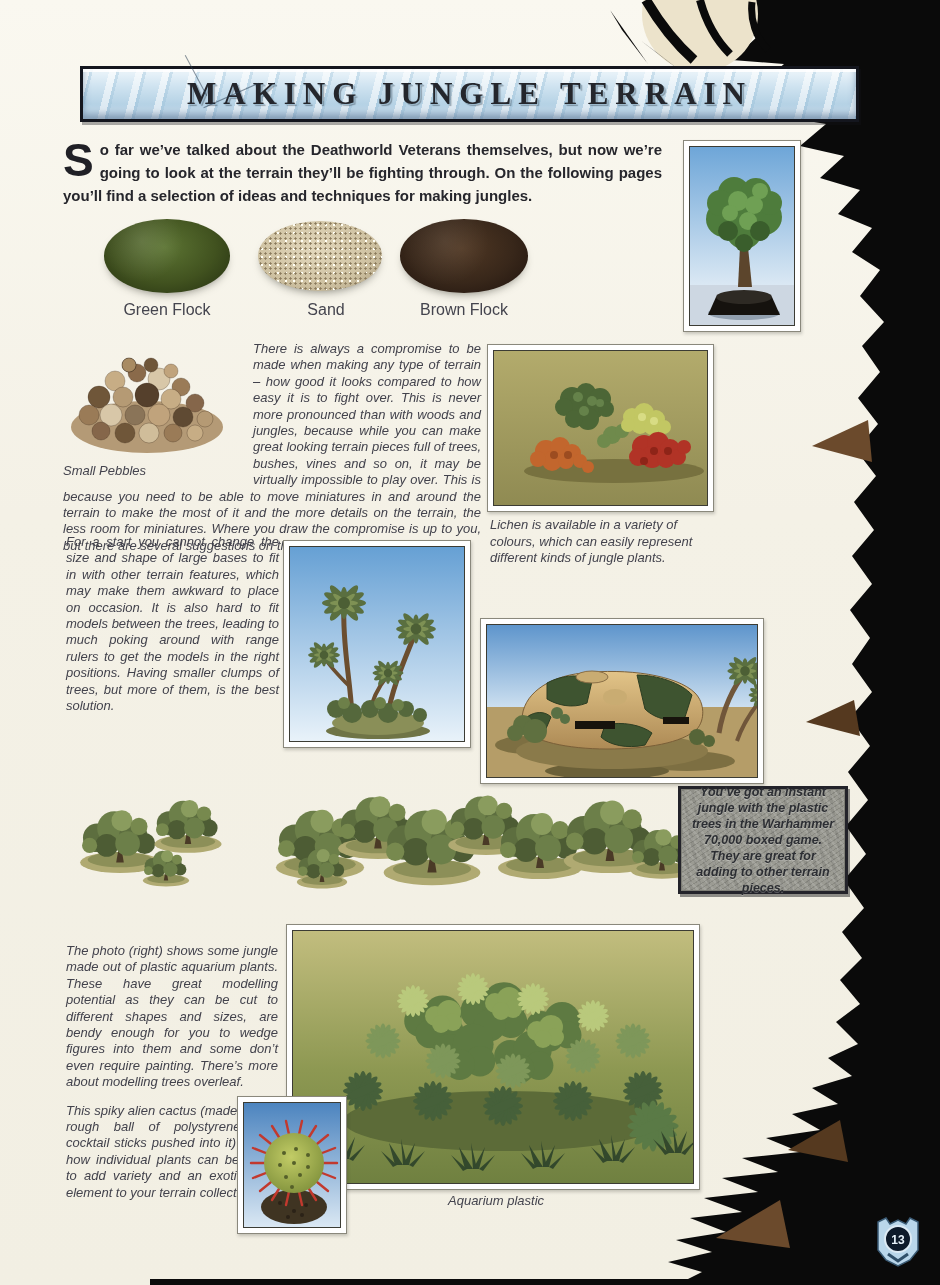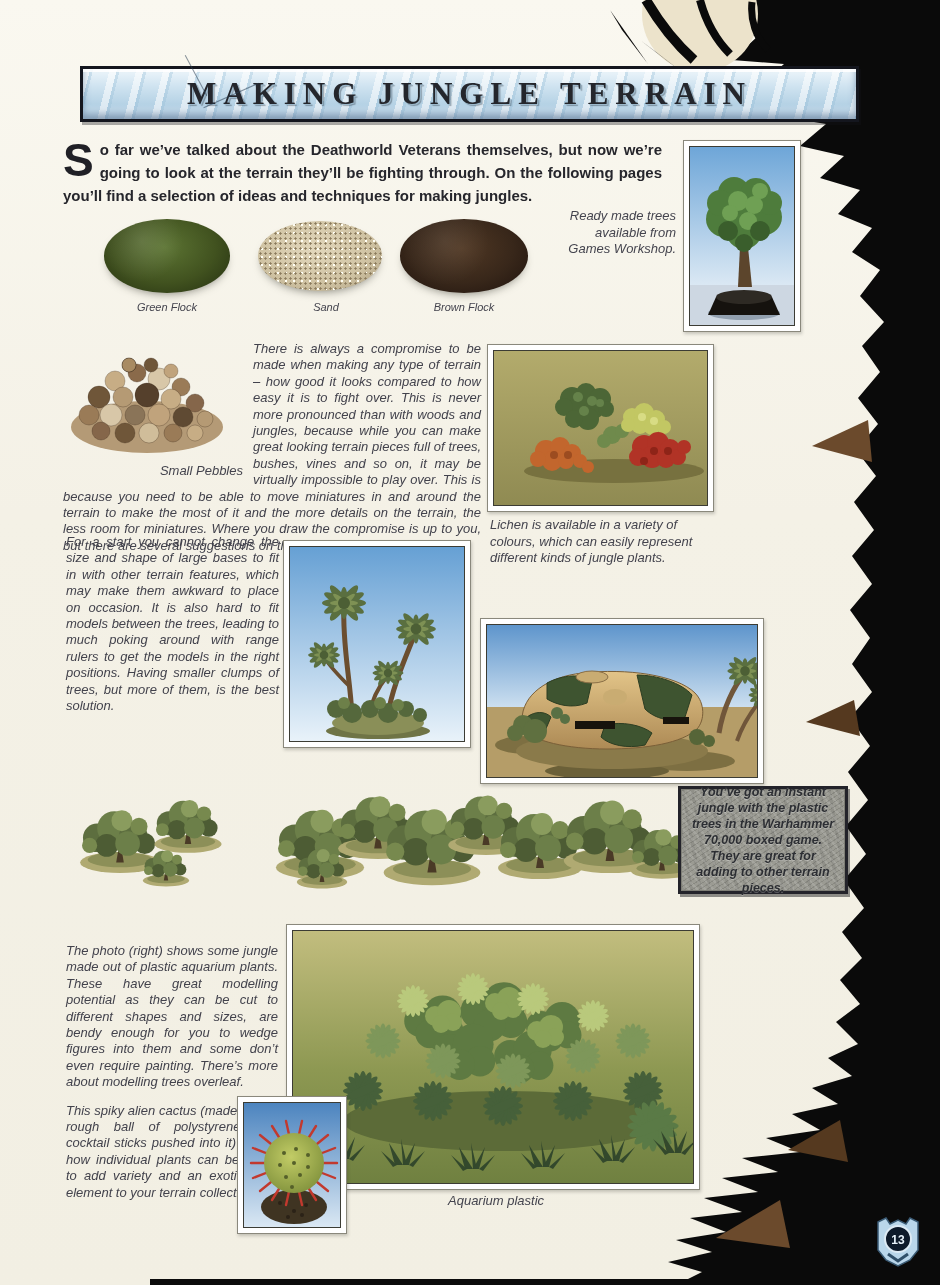--- a/index.html
+++ b/index.html
@@ -35,21 +35,21 @@
   
   .intro{
     left:63px;top:138px;width:599px;
     font-size:15px;line-height:23px;font-weight:bold;color:#26262c;
     text-align:justify;
   }
   .dropcap{float:left;font-size:46px;line-height:40px;font-weight:bold;margin:2px 6px 0 0;color:#202026;}
   .body-it{font-style:italic;font-size:13px;line-height:16.4px;text-align:justify;color:#42424c;}
   .body-it p{margin:0 0 12px 0;}
   .caption{font-style:italic;font-size:13px;line-height:16.5px;color:#44444e;}
-  .caption.center{text-align:right;}
+  .caption.center{text-align:left;}
   .caption.right{text-align:right;}
   
   .photo{
     background:#fff;padding:5px;border:1px solid #8a887c;
     box-shadow:1px 2px 3px rgba(60,60,50,.25);
   }
   .photo .ph{width:100%;height:100%;border:1px solid #3c3c34;overflow:hidden;position:relative;box-sizing:border-box;}
   .photo svg{display:block;}
   
   .sample{border-radius:50%;box-shadow:0 5px 8px -4px rgba(40,40,30,.5);}
@@ -66,21 +66,21 @@
       radial-gradient(ellipse at 45% 40%, #e2d7bc 0%, #cfc2a2 60%, #b2a486 90%);
     background-size:5px 5px, 8px 8px, 100% 100%;
     background-color:#cfc2a2;
   }
   .brown-flock{
     background:
       radial-gradient(circle at 35% 30%, rgba(255,255,255,.08), transparent 45%),
       radial-gradient(ellipse at 48% 40%, #503824 0%, #38271a 55%, #241710 90%);
     background-color:#2f2015;
   }
-  .sample-label{font-style:italic;font-size:11px;color:#44444e;text-align:center;}
+  .sample-label{font-size:16px;color:#44444e;text-align:center;}
   
   .stonebox{
     left:678px;top:786px;width:170px;height:108px;box-sizing:border-box;
     background-color:#9b9b93;
     background-image:
       repeating-linear-gradient(48deg, rgba(255,255,255,.10) 0 2px, transparent 2px 6px),
       repeating-linear-gradient(-33deg, rgba(0,0,0,.12) 0 1px, transparent 1px 4px),
       repeating-linear-gradient(80deg, rgba(0,0,0,.07) 0 3px, transparent 3px 9px);
     border:3px solid #23232a;
     box-shadow:inset 0 0 0 1px #7e7e76, 2px 3px 0 rgba(15,15,18,.45);
@@ -161,21 +161,20 @@
           <g fill="#3a5e2c">
             <circle cx="38" cy="84" r="10"></circle>
               <circle cx="70" cy="84" r="10"></circle>
               <circle cx="54" cy="96" r="9"></circle>
           </g>
           <path d="M26,150 L82,150 L90,168 L18,168 Z" fill="#15120e"></path>
           <ellipse cx="54" cy="150" rx="28" ry="7" fill="#2e2a24"></ellipse>
         </svg>
       </div>
     </div>
-    <div class="abs caption right" style="left:566px;top:208px;width:110px;">Ready made trees available from Games Workshop.</div>
 
     <div class="abs sample green-flock" style="left:104px;top:219px;width:126px;height:74px;"></div>
     <div class="abs sample sand-pile" style="left:258px;top:221px;width:124px;height:70px;"></div>
     <div class="abs sample brown-flock" style="left:400px;top:219px;width:128px;height:74px;"></div>
     <div class="abs sample-label" style="left:104px;top:301px;width:126px;">Green Flock</div>
     <div class="abs sample-label" style="left:264px;top:301px;width:124px;">Sand</div>
     <div class="abs sample-label" style="left:400px;top:301px;width:128px;">Brown Flock</div>
 
     <div class="abs body-it" style="left:63px;top:341px;width:418px;">
       <div style="float:left;width:180px;margin:0 10px 2px 0;">

